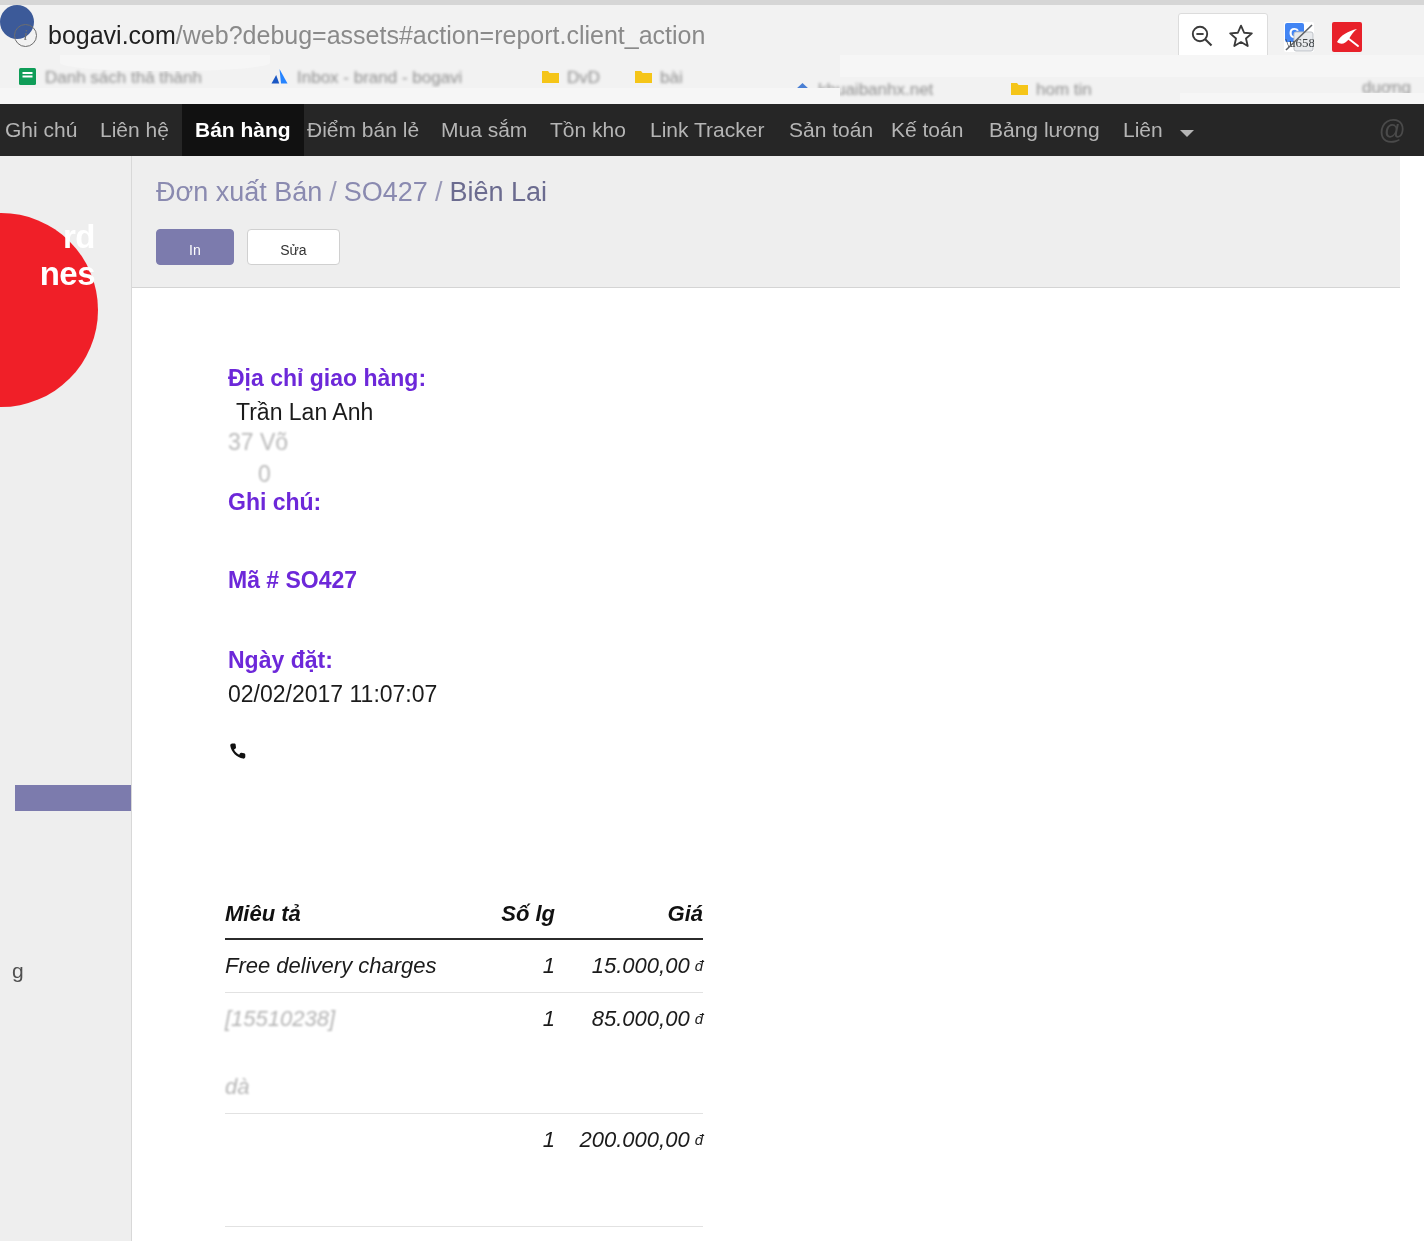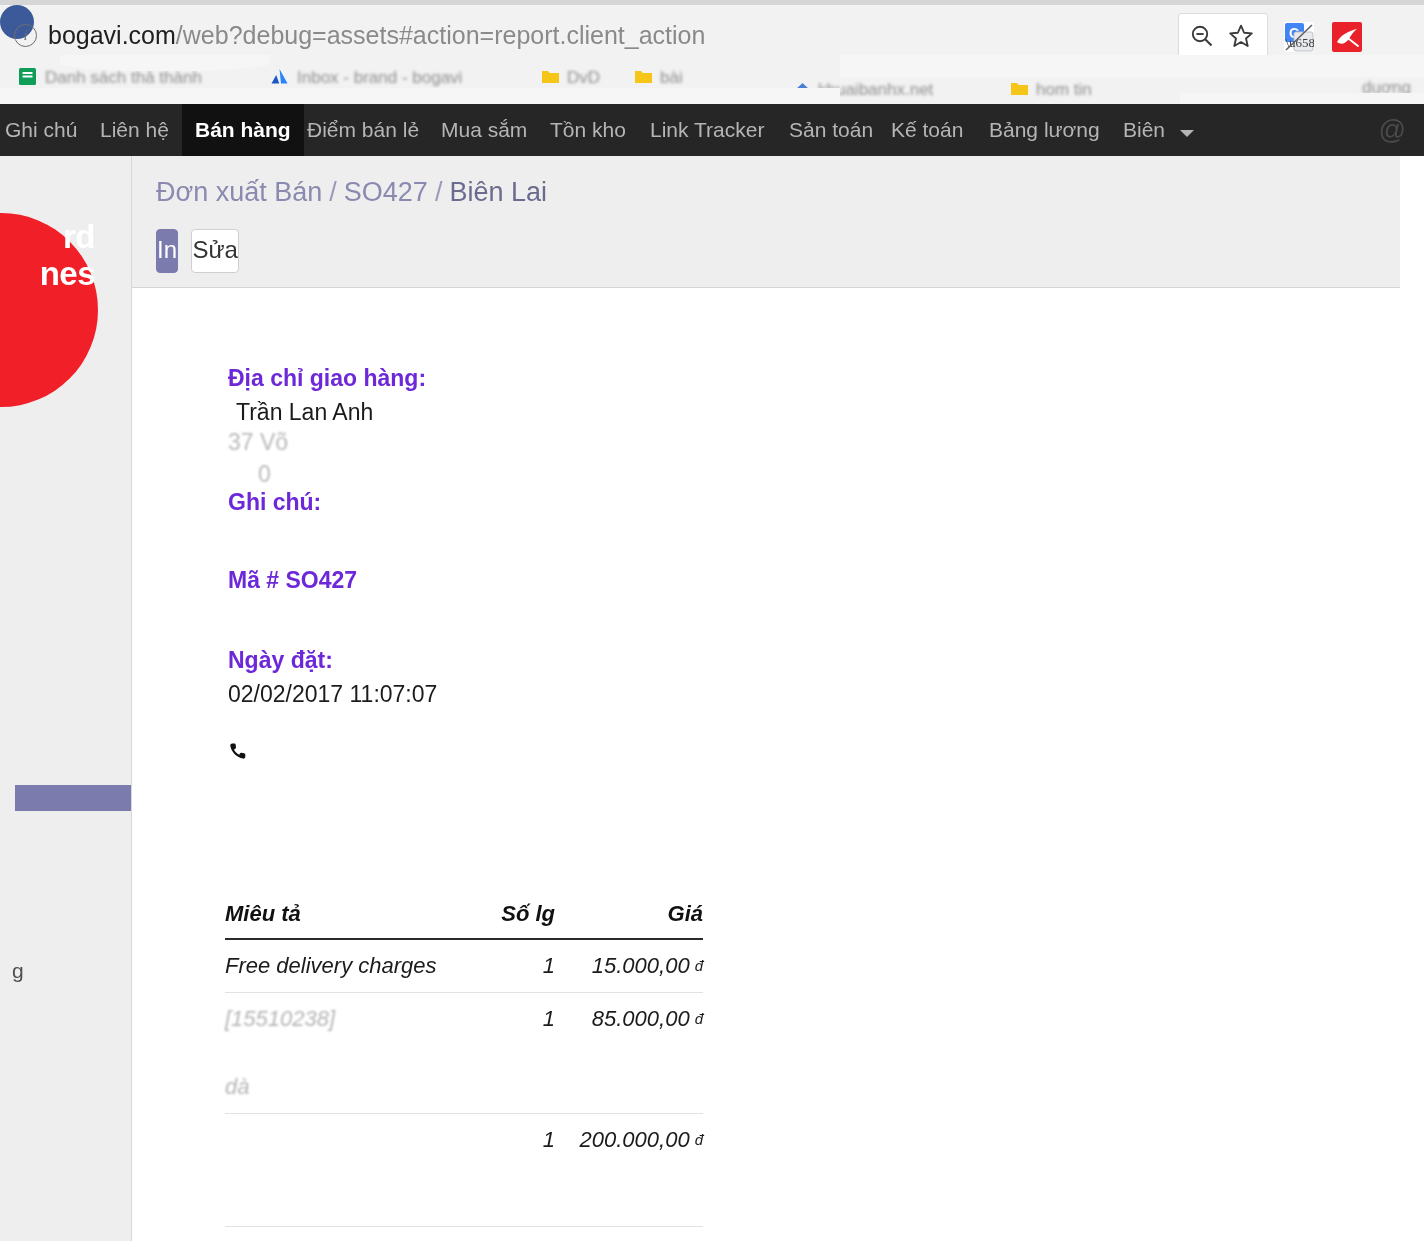--- a/index.html
+++ b/index.html
@@ -99,22 +99,22 @@
     position: absolute; left: 132px; top: 0; width: 1268px; height: 132px;
     background: #eeeeee; border-bottom: 1px solid #d4d4d4;
   }
   #breadcrumb { position: absolute; left: 24px; top: 21px; font-size: 27px; white-space: nowrap; }
   .crumb { color: #8a8ab0; }
   .crumb.current { color: #6b6b8f; }
   .crumb-sep { color: #9a9ab8; padding: 0 7px; }
 
   #action-buttons { position: absolute; left: 24px; top: 73px; }
   .btn {
-    display: inline-block; height: 44px; line-height: 40px;
-    font-size: 24px; border-radius: 4px; padding: 0 0; vertical-align: top;
+    display: inline-block; height: 36px; line-height: 40px;
+    font-size: 14px; border-radius: 4px; padding: 0 32px; vertical-align: top;
   }
   #btn-print { background: #7c7bad; color: #ffffff; border: 1px solid #7c7bad; }
   #btn-edit { background: #ffffff; color: #333333; border: 1px solid #d0d0d0; margin-left: 9px; }
 
   
   #report-sheet {
     position: absolute; left: 132px; top: 133px; width: 1268px; height: 952px;
     background: #ffffff; overflow: hidden;
   }
 
@@ -239,21 +239,21 @@
   <div class="nav-item" style="left:-8px;">Ghi chú</div>
   <div class="nav-item" style="left:87px;">Liên hệ</div>
   <div class="nav-item active" style="left:182px;">Bán hàng</div>
   <div class="nav-item" style="left:294px;">Điểm bán lẻ</div>
   <div class="nav-item" style="left:428px;">Mua sắm</div>
   <div class="nav-item" style="left:537px;">Tồn kho</div>
   <div class="nav-item" style="left:637px;">Link Tracker</div>
   <div class="nav-item" style="left:776px;">Sản toán</div>
   <div class="nav-item" style="left:878px;">Kế toán</div>
   <div class="nav-item" style="left:976px;">Bảng lương</div>
-  <div class="nav-item" style="left:1110px;">Biên</div>
+  <div class="nav-item" style="left:1110px;">Liên</div>
   <div id="nav-caret" style="left:1180px; top:26px;"></div>
   <div id="nav-at-icon">@</div>
 </div>
 
 <div id="page-body">
 
   <div id="left-ghost-panel">
     <div id="ghost-circle"></div>
     <div id="ghost-circle-text">
       <div>rd</div>

